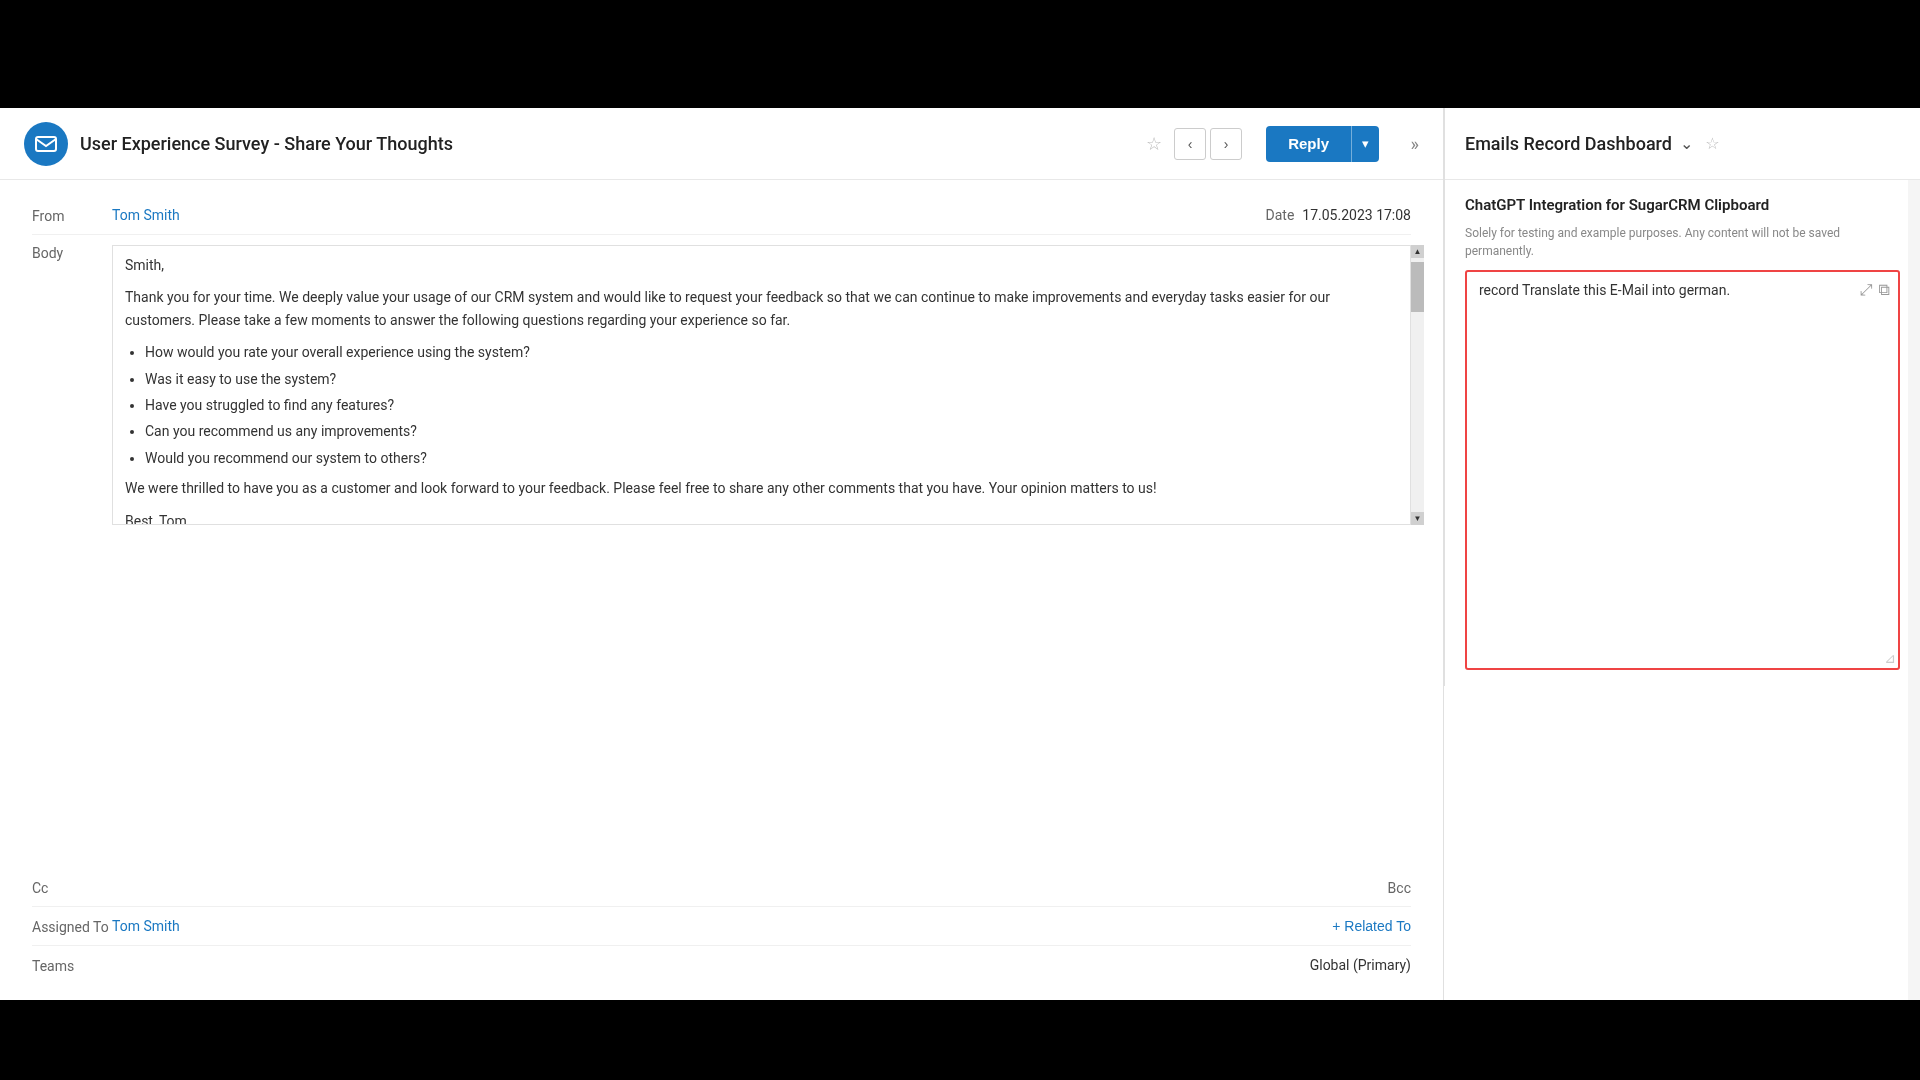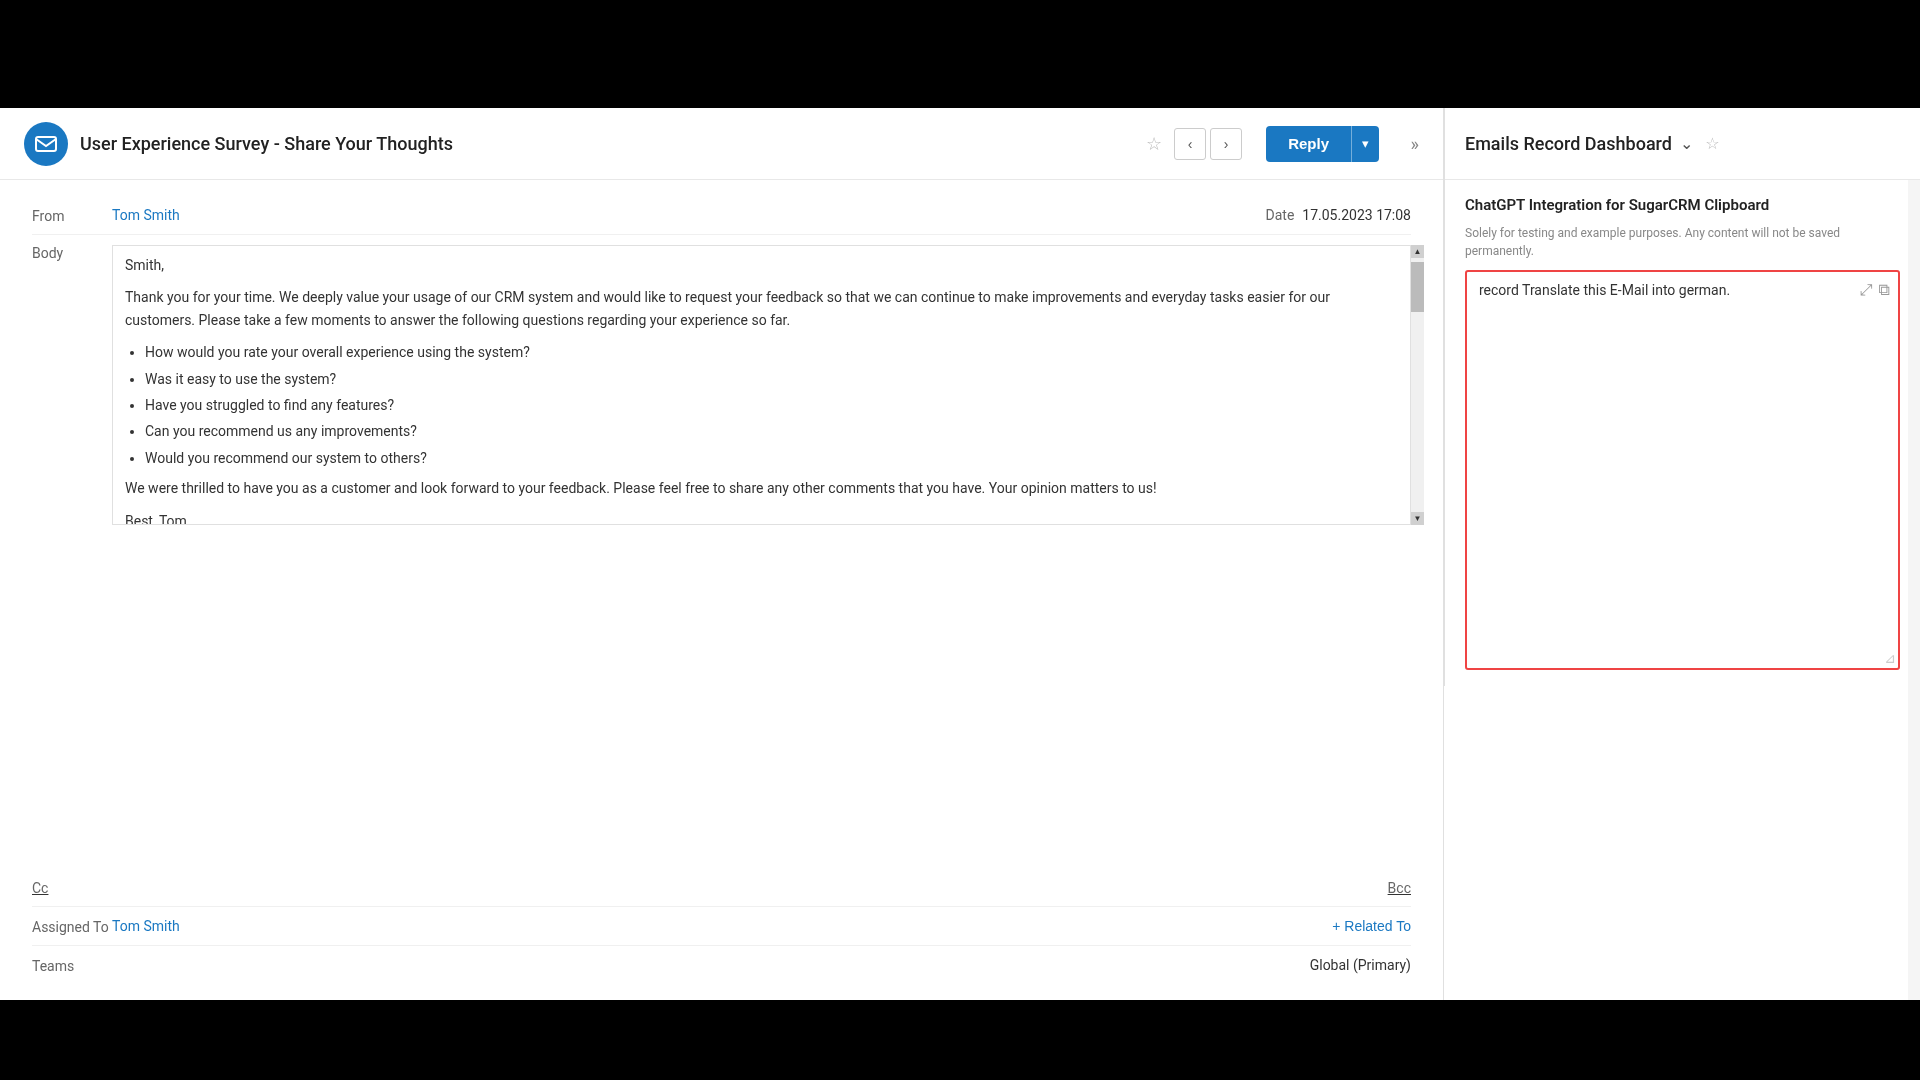--- a/index.html
+++ b/index.html
@@ -195,21 +195,20 @@
       display: flex;
       align-items: center;
       padding: 12px 0;
       border-bottom: 1px solid #f0f0f0;
     }
     .cc-bcc-row {
       display: flex;
       align-items: center;
       padding: 10px 0;
       border-bottom: 1px solid #f0f0f0;
-      text-decoration: underline;
     }
     .cc-label {
       width: 80px;
       color: #666;
       font-size: 14px;
     }
     .bcc-section {
       margin-left: auto;
       color: #666;
       font-size: 14px;

